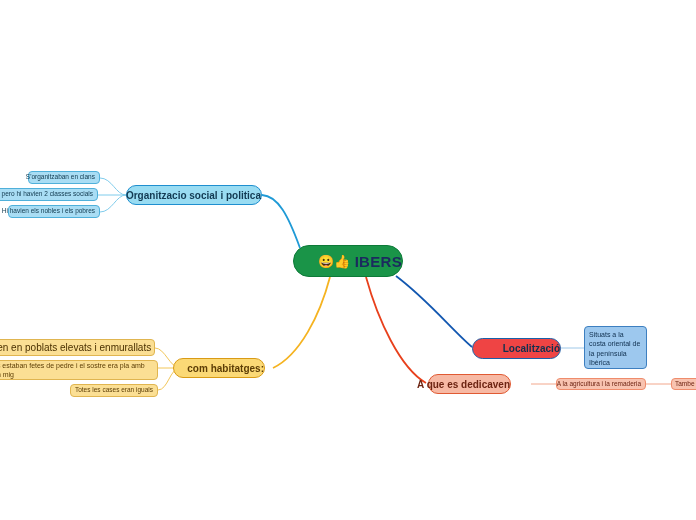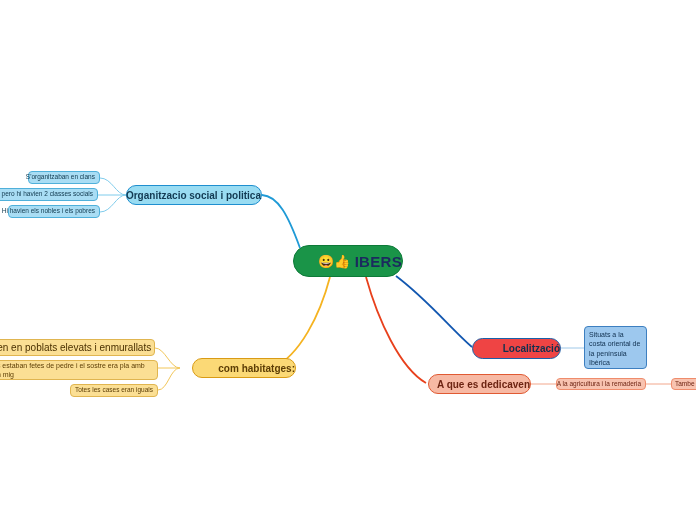--- a/index.html
+++ b/index.html
@@ -176,37 +176,37 @@
   </div>
 
   <div class="node leaf leaf-blue" style="left:-8px; top:188px; width:106px; height:13px;">
     <span>us pero hi havien 2 classes socials</span>
   </div>
 
   <div class="node leaf leaf-blue" style="left:8px; top:205px; width:92px; height:13px;">
     <span>Hi havien els nobles i els pobres</span>
   </div>
 
-  <div class="node branch branch-yellow" style="left:192px; top:358px; width:104px; height:20px;">
+  <div class="node branch branch-yellow" style="left:173px; top:358px; width:92px; height:20px;">
     <span>com habitatges:</span>
   </div>
 
   <div class="node leaf leaf-yellow-big" style="left:-10px; top:339px; width:165px; height:17px; justify-content:flex-start; padding-left:4px;">
     <span>ien en poblats elevats i enmurallats</span>
   </div>
 
   <div class="node leaf leaf-yellow-wide" style="left:-12px; top:360px; width:170px; height:20px;">
     <span>as estaban fetes de pedre i el sostre era pla amb un mig</span>
   </div>
 
   <div class="node leaf leaf-yellow" style="left:70px; top:384px; width:88px; height:13px;">
     <span>Totes les cases eran iguals</span>
   </div>
 
-  <div class="node branch branch-salmon" style="left:428px; top:374px; width:103px; height:20px;">
+  <div class="node branch branch-salmon" style="left:428px; top:374px; width:83px; height:20px;">
     <span>A que es dedicaven</span>
   </div>
 
   <div class="node leaf leaf-salmon" style="left:556px; top:378px; width:90px; height:12px;">
     <span>A la agricultura i la remaderia</span>
   </div>
 
   <div class="node leaf leaf-salmon" style="left:671px; top:378px; width:40px; height:12px; justify-content:flex-start; padding-left:3px;">
     <span>Tambe f</span>
   </div>

